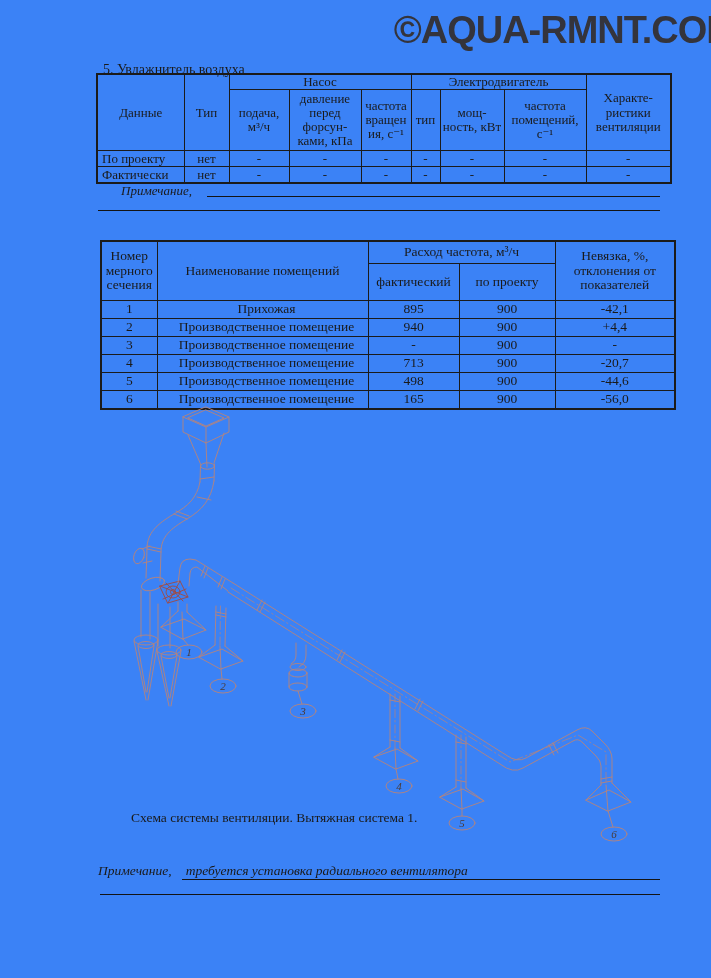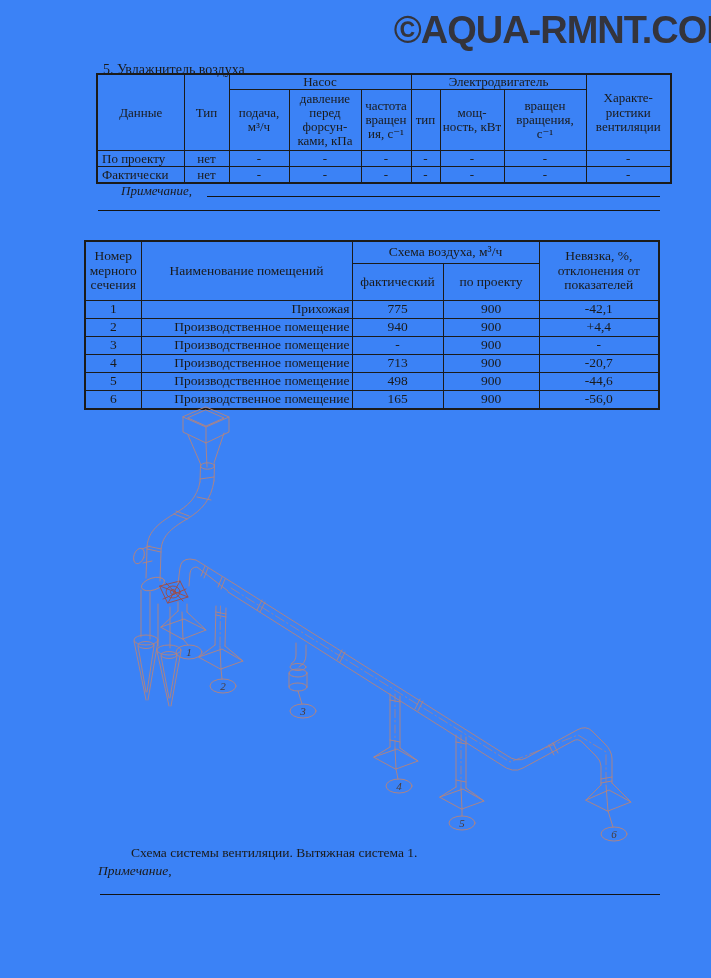--- a/index.html
+++ b/index.html
@@ -28,25 +28,25 @@
   table.doc th,table.doc td{
     border:1px solid #1b1b1b;font-weight:normal;text-align:center;
     vertical-align:middle;padding:0 2px;overflow:hidden;
   }
   table.doc th{overflow-wrap:anywhere;}
   #tbl-humidifier{left:96px;top:73px;width:574px;}
   #tbl-humidifier .hdr2 th{height:60px;font-size:13px;}
   #tbl-humidifier .hdr1 th{height:14px;}
   #tbl-humidifier td{height:15px;}
   #tbl-humidifier td.lbl{text-align:left;padding-left:4px;}
-  #tbl-flow{left:84px;top:240px;width:574px;font-size:13.5px;}
+  #tbl-flow{left:100px;top:240px;width:574px;font-size:13.5px;}
   #tbl-flow .hdr1 th{height:21px;}
   #tbl-flow .hdr2 th{height:36px;text-align:center;}
   #tbl-flow td{height:17px;}
-  #tbl-flow td.name{text-align:right;padding-left:10px;}
+  #tbl-flow td.name{text-align:center;padding-left:10px;}
   
   .note-label{position:absolute;font-style:italic;font-size:13px;white-space:nowrap;}
   .rule{position:absolute;border-top:1.4px solid #141414;height:0;}
   .caption{position:absolute;font-size:13.5px;white-space:nowrap;}
   .note-row{position:absolute;display:flex;font-size:13.5px;}
   .note-row .lab{font-style:italic;white-space:nowrap;margin-right:10px;}
   .note-row .val{flex:1;font-style:italic;border-bottom:1.2px solid #141414;
                  padding-left:4px;white-space:nowrap;}
   
   #diagram{position:absolute;left:80px;top:400px;width:615px;height:450px;}
@@ -83,21 +83,21 @@
       <th colspan="3">Насос</th>
       <th colspan="3">Электродвигатель</th>
       <th rowspan="2">Характе-ристики вентиляции</th>
     </tr>
     <tr class="hdr2">
       <th>подача, м³/ч</th>
       <th>давление перед форсун-ками, кПа</th>
       <th>частота вращен ия, с⁻¹</th>
       <th>тип</th>
       <th>мощ-ность, кВт</th>
-      <th>вращен вращения, с⁻¹</th>
+      <th>частота помещений, с⁻¹</th>
     </tr>
     <tr>
       <td class="lbl">По проекту</td>
       <td>нет</td>
       <td>-</td>
       <td>-</td>
       <td>-</td>
       <td>-</td>
       <td>-</td>
       <td>-</td>
@@ -127,31 +127,31 @@
       <col style="width:56px">
         <col style="width:211px">
         <col style="width:91px">
       <col style="width:96px">
         <col style="width:120px">
     </colgroup>
     <tbody>
         <tr class="hdr1">
       <th rowspan="2">Номер мерного сечения</th>
       <th rowspan="2">Наименование помещений</th>
-      <th colspan="2">Схема воздуха, м³/ч</th>
+      <th colspan="2">Расход частота, м³/ч</th>
       <th rowspan="2">Невязка, %, отклонения от показателей</th>
     </tr>
     <tr class="hdr2">
       <th>фактический</th>
       <th>по проекту</th>
     </tr>
     <tr>
       <td>1</td>
       <td class="name">Прихожая</td>
-      <td>775</td>
+      <td>895</td>
       <td>900</td>
       <td>-42,1</td>
     </tr>
     <tr>
       <td>2</td>
       <td class="name">Производственное помещение</td>
       <td>940</td>
       <td>900</td>
       <td>+4,4</td>
     </tr>
@@ -309,20 +309,21 @@
     </g>
 
     <text class="num" x="189" y="656">1</text>
     <text class="num" x="223" y="690">2</text>
     <text class="num" x="303" y="715">3</text>
     <text class="num" x="399" y="790">4</text>
     <text class="num" x="462" y="827">5</text>
     <text class="num" x="614" y="838">6</text>
   </svg>
 
-  <div class="caption" style="left:131px;top:845px;">Схема системы вентиляции. Вытяжная система 1.</div>
+  <div class="caption" style="left:131px;top:810px;">Схема системы вентиляции. Вытяжная система 1.</div>
 
   <div class="note-row" style="left:98px;top:863px;width:562px;">
     <span class="lab">Примечание,</span>
+    <span class="val">требуется установка радиального вентилятора</span>
   </div>
   <div class="rule" style="left:100px;top:894px;width:560px;"></div>
 
 </div>
 
 </body></html>

